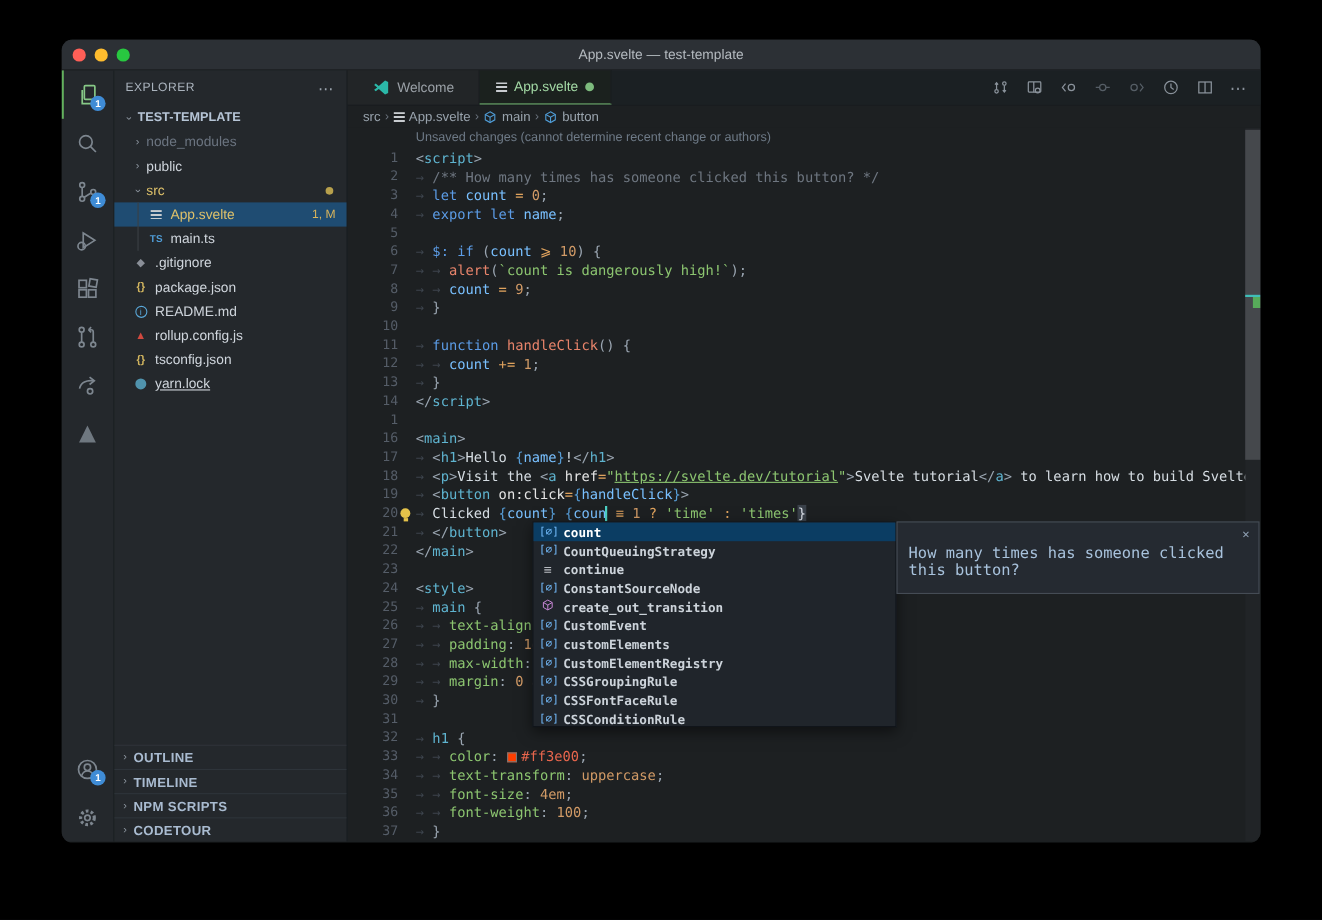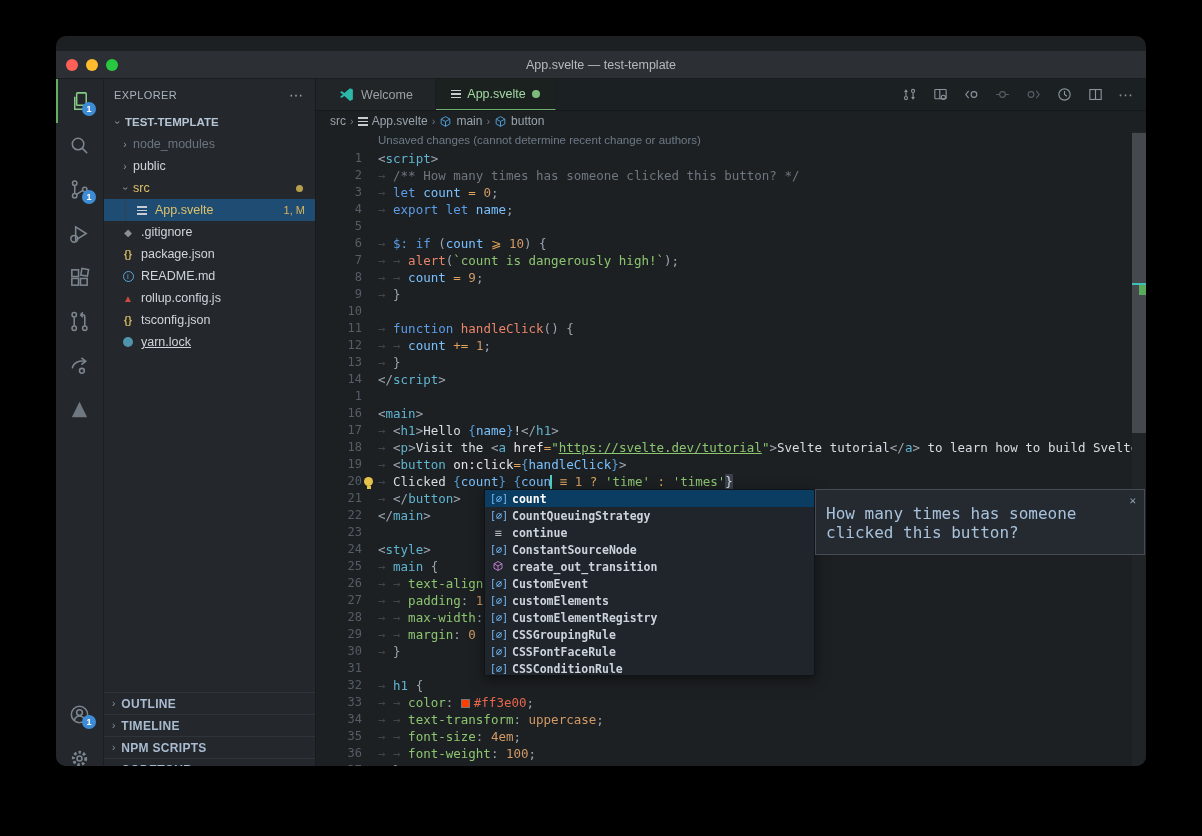--- a/index.html
+++ b/index.html
@@ -4,21 +4,21 @@
 <style>
   * { margin:0; padding:0; box-sizing:border-box; }
   html,body { width:1202px; height:836px; background:#000; overflow:hidden;
               font-family:"Liberation Sans", sans-serif; }
   .window { position:absolute; left:56px; top:36px; width:1090px; height:730px;
             background:#1d2022; border-radius:10px; overflow:hidden;
             box-shadow:0 18px 50px rgba(0,0,0,.7); }
 
   
   .titlebar { height:28px; background:#2c3035; border-bottom:1px solid #1a1d20;
-              display:flex; align-items:center; position:relative;margin-top:15px; }
+              display:flex; align-items:center; position:relative; }
   .traffic { display:flex; gap:8px; margin-left:10px; }
   .tl { width:12px; height:12px; border-radius:50%; }
   .tl.red{background:#ff5f57}.tl.yellow{background:#febc2e}.tl.green{background:#28c840}
   .win-title { position:absolute; left:0; right:0; text-align:center; font-size:12.5px;
                color:#b4babf; pointer-events:none; }
 
   .main-row { display:flex; height:701px; }
 
   
   .activitybar { width:48px; background:#24282c; border-right:1px solid #1a1e21;
@@ -127,21 +127,21 @@
             font-family:"DejaVu Sans Mono", monospace; font-size:11.5px; font-weight:bold;
             color:#ccd3da; cursor:pointer; }
   .sg-row.selected { background:#0b3d63; color:#fff; }
   .sg-icon { width:16px; flex:none; text-align:center; font-size:10px; font-weight:normal; }
   .sg-icon.variable { color:#75beff; }
   .sg-icon.keyword { color:#b8bcc2; font-size:12px; }
   .sg-icon.module svg { width:12px; height:12px; }
   .docs { position:absolute; left:499px; top:358px; width:330px; height:66px;
           background:#252a31; border:1px solid #454c55; z-index:5; padding:8px 10px; }
   .docs-sig { font-family:"DejaVu Sans Mono", monospace; font-size:12px; color:#9fb8cc; }
-  .docs-desc { margin-top:6px; font-size:16px; color:#a8c2dc; }
+  .docs-desc { margin-top:12px; font-size:14px; color:#a8c2dc; }
   .docs-close { position:absolute; top:4px; right:8px; color:#8fa0b3; font-size:11px;
                 cursor:pointer; }
 </style>
 </head>
 <body>
 
 <div class="window">
 
   <div class="titlebar">
     <div class="traffic">
@@ -273,20 +273,27 @@
             <span class="rlabel mod">src</span>
             <span class="dot-badge"></span>
           </div>
           <div class="tree-row selected" style="padding-left: 30px;">
             <span class="guide"></span>
             <span class="ficon">
               <span class="icon-lines"></span>
             </span>
             <span class="rlabel mod">App.svelte</span>
             <span class="rbadge">1, M</span>
+          </div>
+          <div class="tree-row" style="padding-left: 30px;">
+            <span class="guide"></span>
+            <span class="ficon">
+              <span class="icon-ts">TS</span>
+            </span>
+            <span class="rlabel">main.ts</span>
           </div>
           <div class="tree-row" style="padding-left: 16px;">
             <span class="ficon">
               <span class="icon-git">◆</span>
             </span>
             <span class="rlabel">.gitignore</span>
           </div>
           <div class="tree-row" style="padding-left: 16px;">
             <span class="ficon">
               <span class="icon-json">{}</span>

